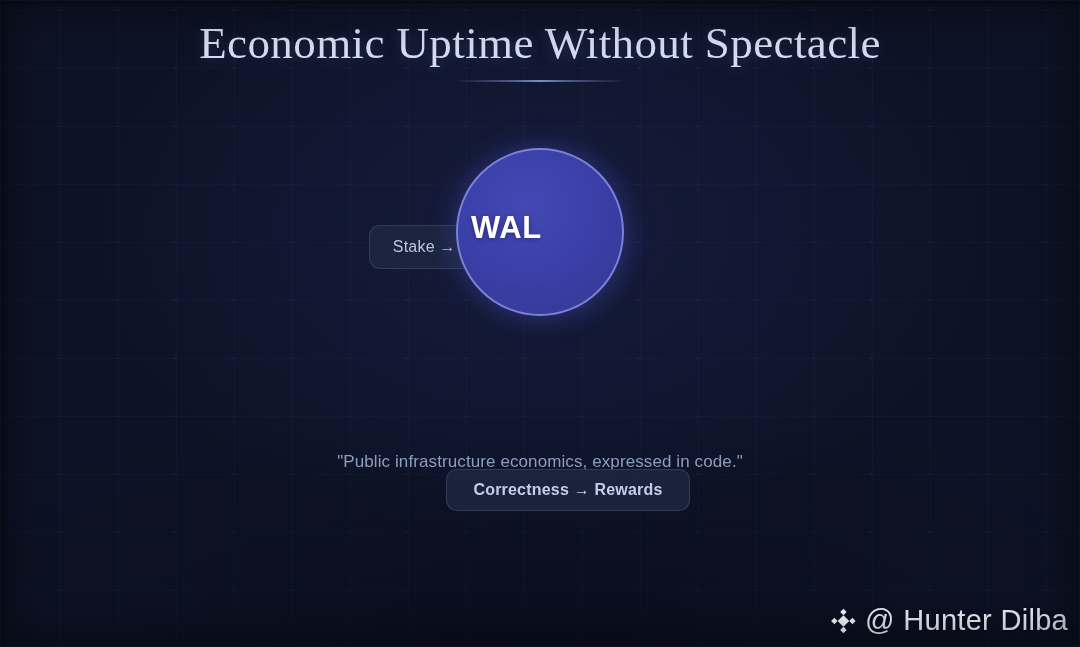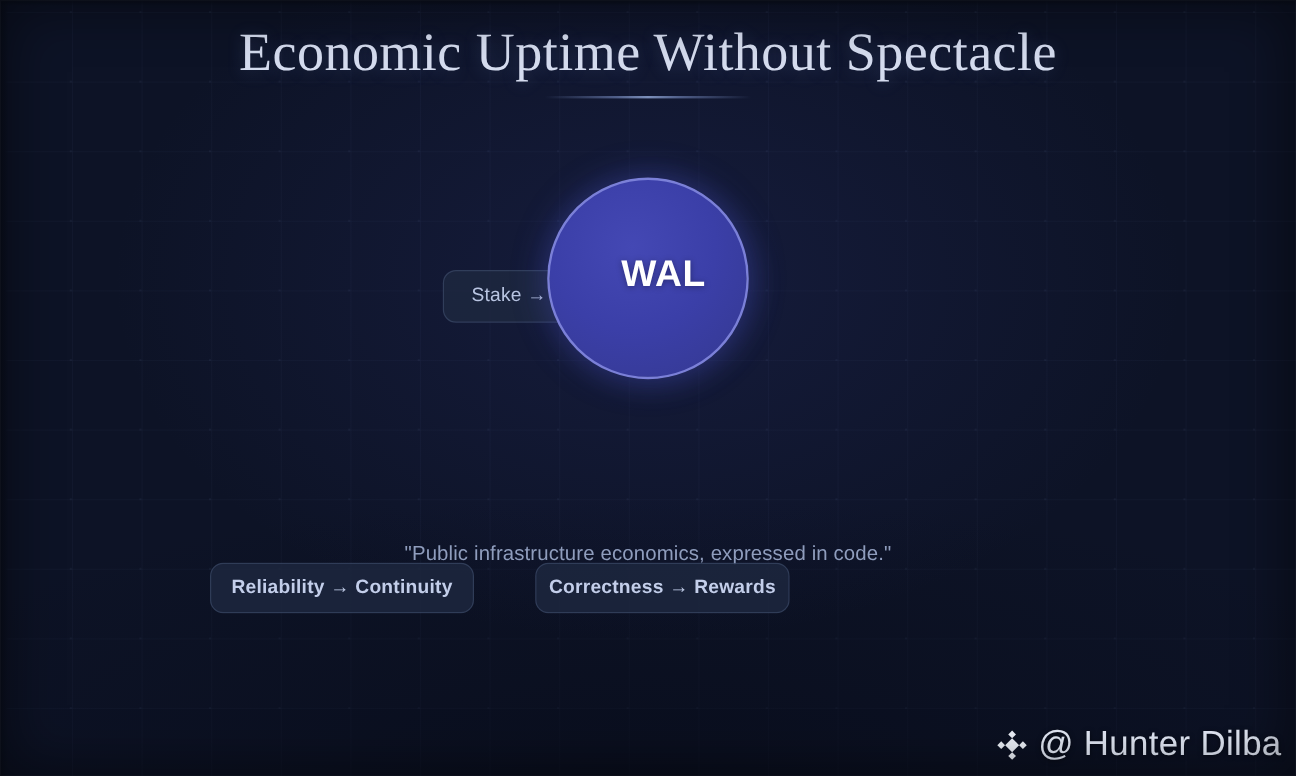--- a/index.html
+++ b/index.html
@@ -124,21 +124,20 @@
     left: 456px;
     top: 148px;
     width: 168px;
     height: 168px;
     border-radius: 50%;
     background: radial-gradient(circle at 42% 34%, #4448b4 0%, #3b3fa8 48%, #34388f 100%);
     border: 2px solid #7b80d8;
     box-sizing: border-box;
     display: flex;
     align-items: center;
-    justify-content: center;
     z-index: 6;
     box-shadow: 0 0 26px 4px rgba(70,78,190,0.35);
   }
   #center-node-label {
     font-size: 31px;
     font-weight: bold;
     color: #ffffff;
     letter-spacing: 0.6px;
     transform: translate(13px, -4px);
     text-shadow: 0 1px 5px rgba(0,0,0,0.35);
@@ -172,21 +171,21 @@
   #pill-reliability {
     left: 175px;
     top: 469px;
     width: 220px;
     height: 42px;
     z-index: 20;
   }
   #pill-correctness {
     left: 446px;
     top: 469px;
-    width: 212px;
+    width: 244px;
     height: 42px;
     z-index: 20;
   }
 
   
   #quote-line {
     position: absolute;
     left: 0;
     top: 452px;
     width: 1080px;
@@ -236,21 +235,20 @@
 
   <div id="center-glow"></div>
   <div id="center-node">
     <span id="center-node-label">WAL</span>
   </div>
 
   <div class="pill" id="pill-stake-uptime">Stake → Uptime</div>
 
   <div id="quote-line">"Public infrastructure economics, expressed in code."</div>
 
-  <div class="pill" id="pill-reliability">Reliability → Continuity</div>
 
   <div class="pill" id="pill-correctness">Correctness → Rewards</div>
 
   <div id="watermark">
     <svg id="watermark-logo" viewBox="0 0 24 24">
       <g fill="#eef2fa">
         <rect x="10.3" y="1.6" width="4.2" height="4.2" transform="rotate(45 12.4 3.7)"></rect>
         <rect x="10.3" y="18.2" width="4.2" height="4.2" transform="rotate(45 12.4 20.3)"></rect>
         <rect x="1.9" y="9.9" width="4.2" height="4.2" transform="rotate(45 4 12)"></rect>
         <rect x="18.6" y="9.9" width="4.2" height="4.2" transform="rotate(45 20.7 12)"></rect>

